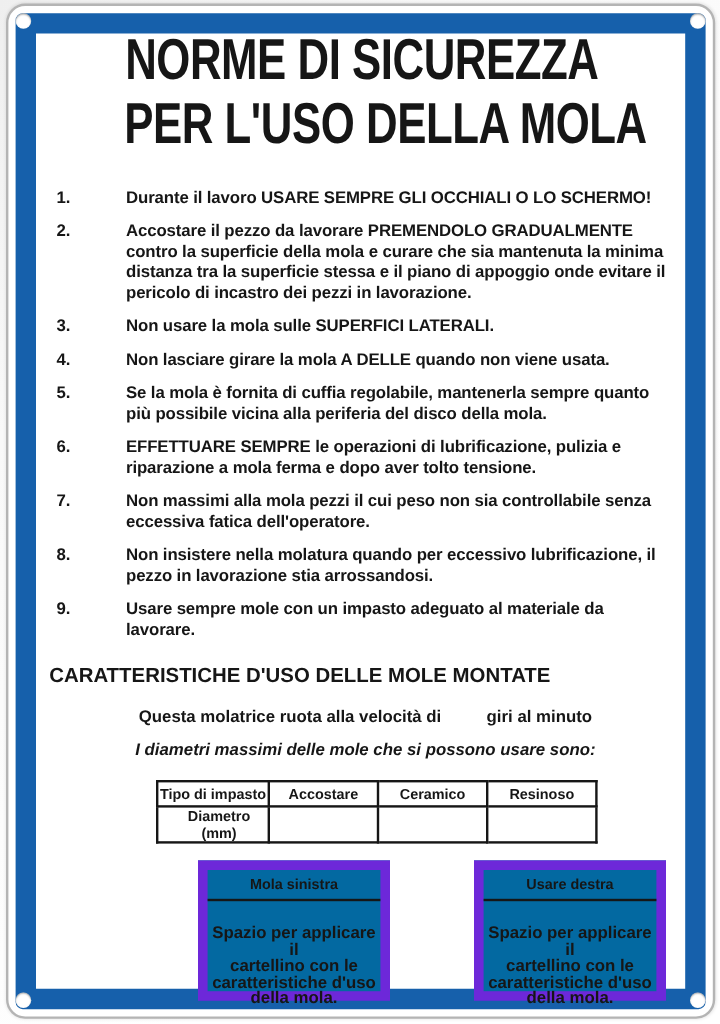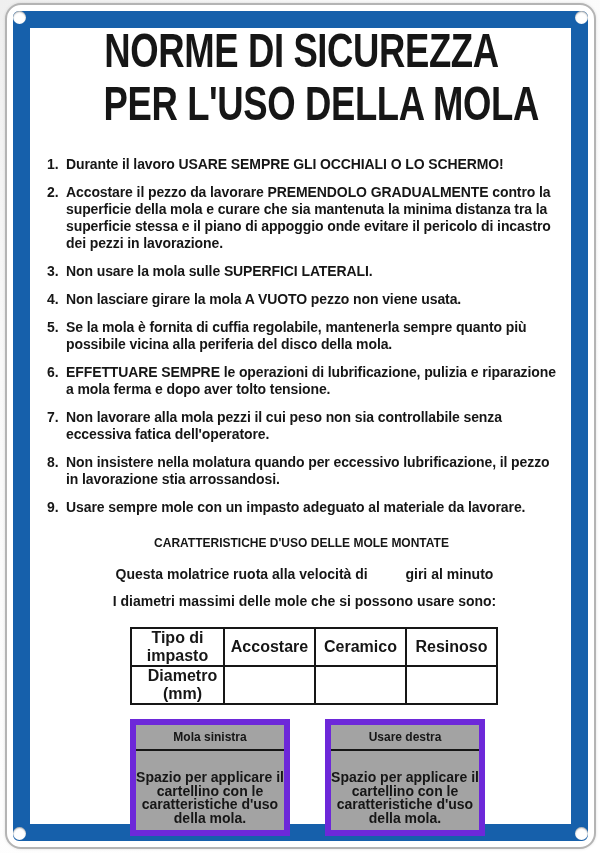--- a/index.html
+++ b/index.html
@@ -33,48 +33,48 @@
 
   .title { margin:0 0 26px 0; text-align:center; }
   .t-line {
     font-size:48px; font-weight:bold; line-height:53px; white-space:nowrap;
     transform:scaleX(0.76); transform-origin:50% 50%; letter-spacing:-0.5px;
   }
 
   .rules { list-style:none; margin:0; padding:0 0 0 6px; }
   .rule { display:flex; margin:0 0 11px 0; font-size:14px; font-weight:bold; line-height:17px; }
   .rule .num { flex:0 0 19px; }
-  .rule .txt { flex:1; max-width:506px; letter-spacing:-0.1px; }
+  .rule .txt { flex:1; max-width:506px; letter-spacing:-0.1px;margin-left:39px; }
 
   .section-heading {
-    margin:20px 0 16px 0; text-align:center;
-    font-size:12px; font-weight:bold; letter-spacing:0;
+    margin:20px 0 16px 0; 
+    font-size:17px; font-weight:bold; letter-spacing:0;
   }
   .speed-line, .intro {
     margin:0 0 10px 0; padding-left:6px;
     font-size:14px; font-weight:bold; line-height:17px;text-align:center;
   }
-  .intro { margin-bottom:17px; }
+  .intro { margin-bottom:17px;font-style:italic; }
   .blank-gap { display:inline-block; width:30px; }
 
   table.impasto {
     border-collapse:collapse; table-layout:fixed;
     width:366px; margin:0 0 0 89px;
-    font-size:16px; font-weight:bold; text-align:center;
+    font-size:12px; font-weight:bold; text-align:center;
   }
   table.impasto td { border:2px solid #161616; padding:0; overflow:hidden; }
   table.impasto tr.hdr td { height:19px; }
   table.impasto tr.val td { height:20px;padding-left:10px; }
   table.impasto col.c0 { width:93px; }
   table.impasto col.c1, table.impasto col.c2, table.impasto col.c3 { width:91px; }
 
   .boxes { display:flex; gap:35px; margin:14px 0 0 89px; }
   .mbox {
     width:160px; height:117px; box-sizing:border-box;
-    border:6px solid #6d28d9; background:#a3a3a3;
+    border:8px solid #6d28d9; background:#0369a1;margin-left:35px;
   }
   .mbox-title {
     height:24px; line-height:24px; border-bottom:2px solid #161616;
     text-align:center; font-size:12px; font-weight:bold;
   }
   .mbox-body {
     padding-top:20px; text-align:center;
     font-size:14px; font-weight:bold; line-height:13.5px;
   }
 </style>
@@ -104,33 +104,33 @@
         <li class="rule">
           <span class="num">2.</span>
           <span class="txt">Accostare il pezzo da lavorare PREMENDOLO GRADUALMENTE contro la superficie della mola e curare che sia mantenuta la minima distanza tra la superficie stessa e il piano di appoggio onde evitare il pericolo di incastro dei pezzi in lavorazione.</span>
         </li>
         <li class="rule">
           <span class="num">3.</span>
           <span class="txt">Non usare la mola sulle SUPERFICI LATERALI.</span>
         </li>
         <li class="rule">
           <span class="num">4.</span>
-          <span class="txt">Non lasciare girare la mola A VUOTO pezzo non viene usata.</span>
+          <span class="txt">Non lasciare girare la mola A DELLE quando non viene usata.</span>
         </li>
         <li class="rule">
           <span class="num">5.</span>
           <span class="txt">Se la mola è fornita di cuffia regolabile, mantenerla sempre quanto più possibile vicina alla periferia del disco della mola.</span>
         </li>
         <li class="rule">
           <span class="num">6.</span>
           <span class="txt">EFFETTUARE SEMPRE le operazioni di lubrificazione, pulizia e riparazione a mola ferma e dopo aver tolto tensione.</span>
         </li>
         <li class="rule">
           <span class="num">7.</span>
-          <span class="txt">Non lavorare alla mola pezzi il cui peso non sia controllabile senza eccessiva fatica dell'operatore.</span>
+          <span class="txt">Non massimi alla mola pezzi il cui peso non sia controllabile senza eccessiva fatica dell'operatore.</span>
         </li>
         <li class="rule">
           <span class="num">8.</span>
           <span class="txt">Non insistere nella molatura quando per eccessivo lubrificazione, il pezzo in lavorazione stia arrossandosi.</span>
         </li>
         <li class="rule">
           <span class="num">9.</span>
           <span class="txt">Usare sempre mole con un impasto adeguato al materiale da lavorare.</span>
         </li>
       </ol>

